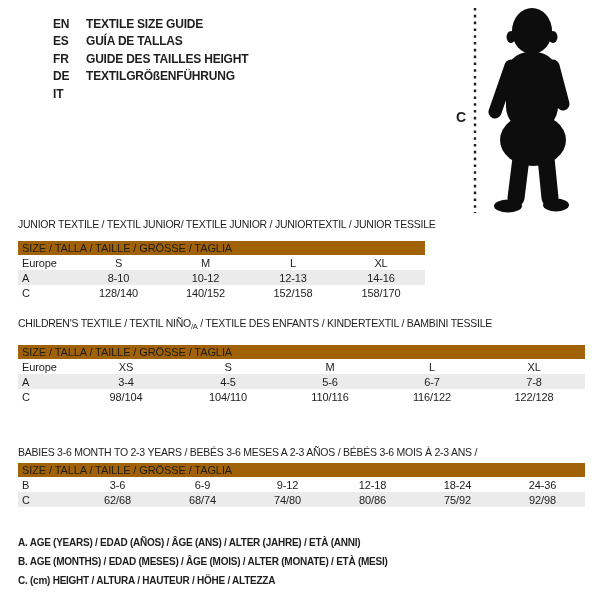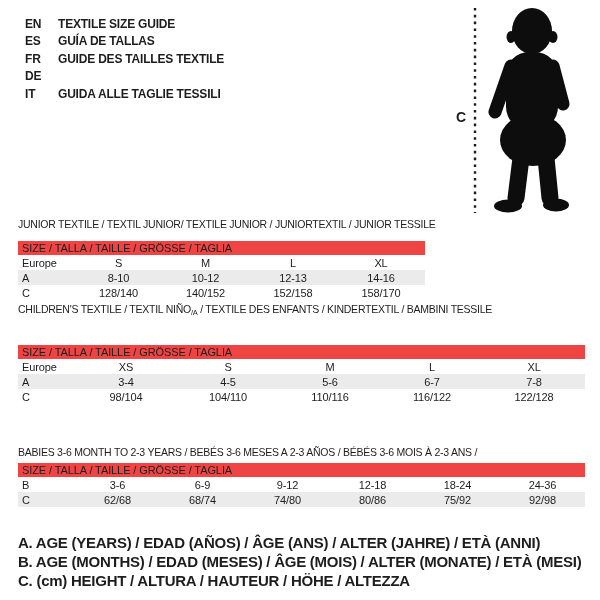--- a/index.html
+++ b/index.html
@@ -9,76 +9,76 @@
     height: 600px;
     background: #ffffff;
     font-family: "Liberation Sans", sans-serif;
     color: #1d1d1d;
     overflow: hidden;
   }
 
   
   .languages { position:absolute; top:15px; left:25px; }
   .lang-row { display:flex; height:17.5px; align-items:center;
-              font-weight:bold; font-size:12px; letter-spacing:-0.2px; white-space:nowrap; }
+              font-weight:bold; font-size:12px; letter-spacing:-0.2px; white-space:nowrap;margin-left:28px; }
   .lang-code { width:33px; }
 
   
   .figure { position:absolute; left:440px; top:0; width:160px; height:220px; }
   .figure svg { display:block; width:160px; height:220px; }
   .figure text { font-family:"Liberation Sans", sans-serif; }
 
   
   .section-title { position:absolute; left:18px; font-weight:normal; font-size:10.5px;
                    letter-spacing:-0.25px; white-space:nowrap; }
   .title-junior   { top:218px; }
-  .title-children { top:303px; }
+  .title-children { top:317px; }
   .title-babies   { top:426px; line-height:17px;margin-top:18px; }
   .subsc { font-size:7.5px; position:relative; top:2px; }
 
   
   table.size-table { position:absolute; left:18px; border-collapse:collapse;
                      table-layout:fixed; font-size:11px; letter-spacing:-0.1px; }
   .table-junior   { top:241px; width:407px; }
   .table-children { top:345px; width:567px; }
   .table-babies   { top:463px; width:567px; }
-  th.band { background:#ef4444; font-weight:normal; text-align:left;
+  th.band { background:#a16207; font-weight:normal; text-align:left;
             padding:0 0 0 4px; height:14px; font-size:11px; }
   td { height:15px; text-align:center; padding:0; }
   td.lbl { text-align:left; padding-left:4px; }
   tr.shade td { background:#ebebeb; }
 
   
   .footnotes { position:absolute; left:18px; top:533px; font-weight:bold;
-               font-size:15px; letter-spacing:-0.25px; line-height:19px; white-space:nowrap; }
+               font-size:10px; letter-spacing:-0.25px; line-height:19px; white-space:nowrap; }
 </style>
 </head>
 <body>
 
 <div class="page">
 
   <div class="languages">
     <div class="lang-row">
       <span class="lang-code">EN</span>
       <span class="lang-title">TEXTILE SIZE GUIDE</span>
     </div>
     <div class="lang-row">
       <span class="lang-code">ES</span>
       <span class="lang-title">GUÍA DE TALLAS</span>
     </div>
     <div class="lang-row">
       <span class="lang-code">FR</span>
-      <span class="lang-title">GUIDE DES TAILLES TEXTILE</span>
+      <span class="lang-title">GUIDE DES TAILLES HEIGHT</span>
     </div>
     <div class="lang-row">
       <span class="lang-code">DE</span>
+      <span class="lang-title">TEXTILGRÖßENFÜHRUNG</span>
     </div>
     <div class="lang-row">
       <span class="lang-code">IT</span>
-      <span class="lang-title">GUIDA ALLE TAGLIE TESSILI</span>
     </div>
   </div>
 
   <div class="figure">
     <svg viewBox="0 0 160 220">
       <line x1="35" y1="8" x2="35" y2="213" stroke="#1d1d1d" stroke-width="2.4" stroke-dasharray="2.6 4.2"></line>
       <text x="16" y="122" font-size="14" font-weight="bold" fill="#1d1d1d">C</text>
       <g fill="#0d0d0d" stroke="none">
         <ellipse cx="92" cy="31" rx="20" ry="23"></ellipse>
         <ellipse cx="71" cy="37" rx="4.5" ry="6"></ellipse>

